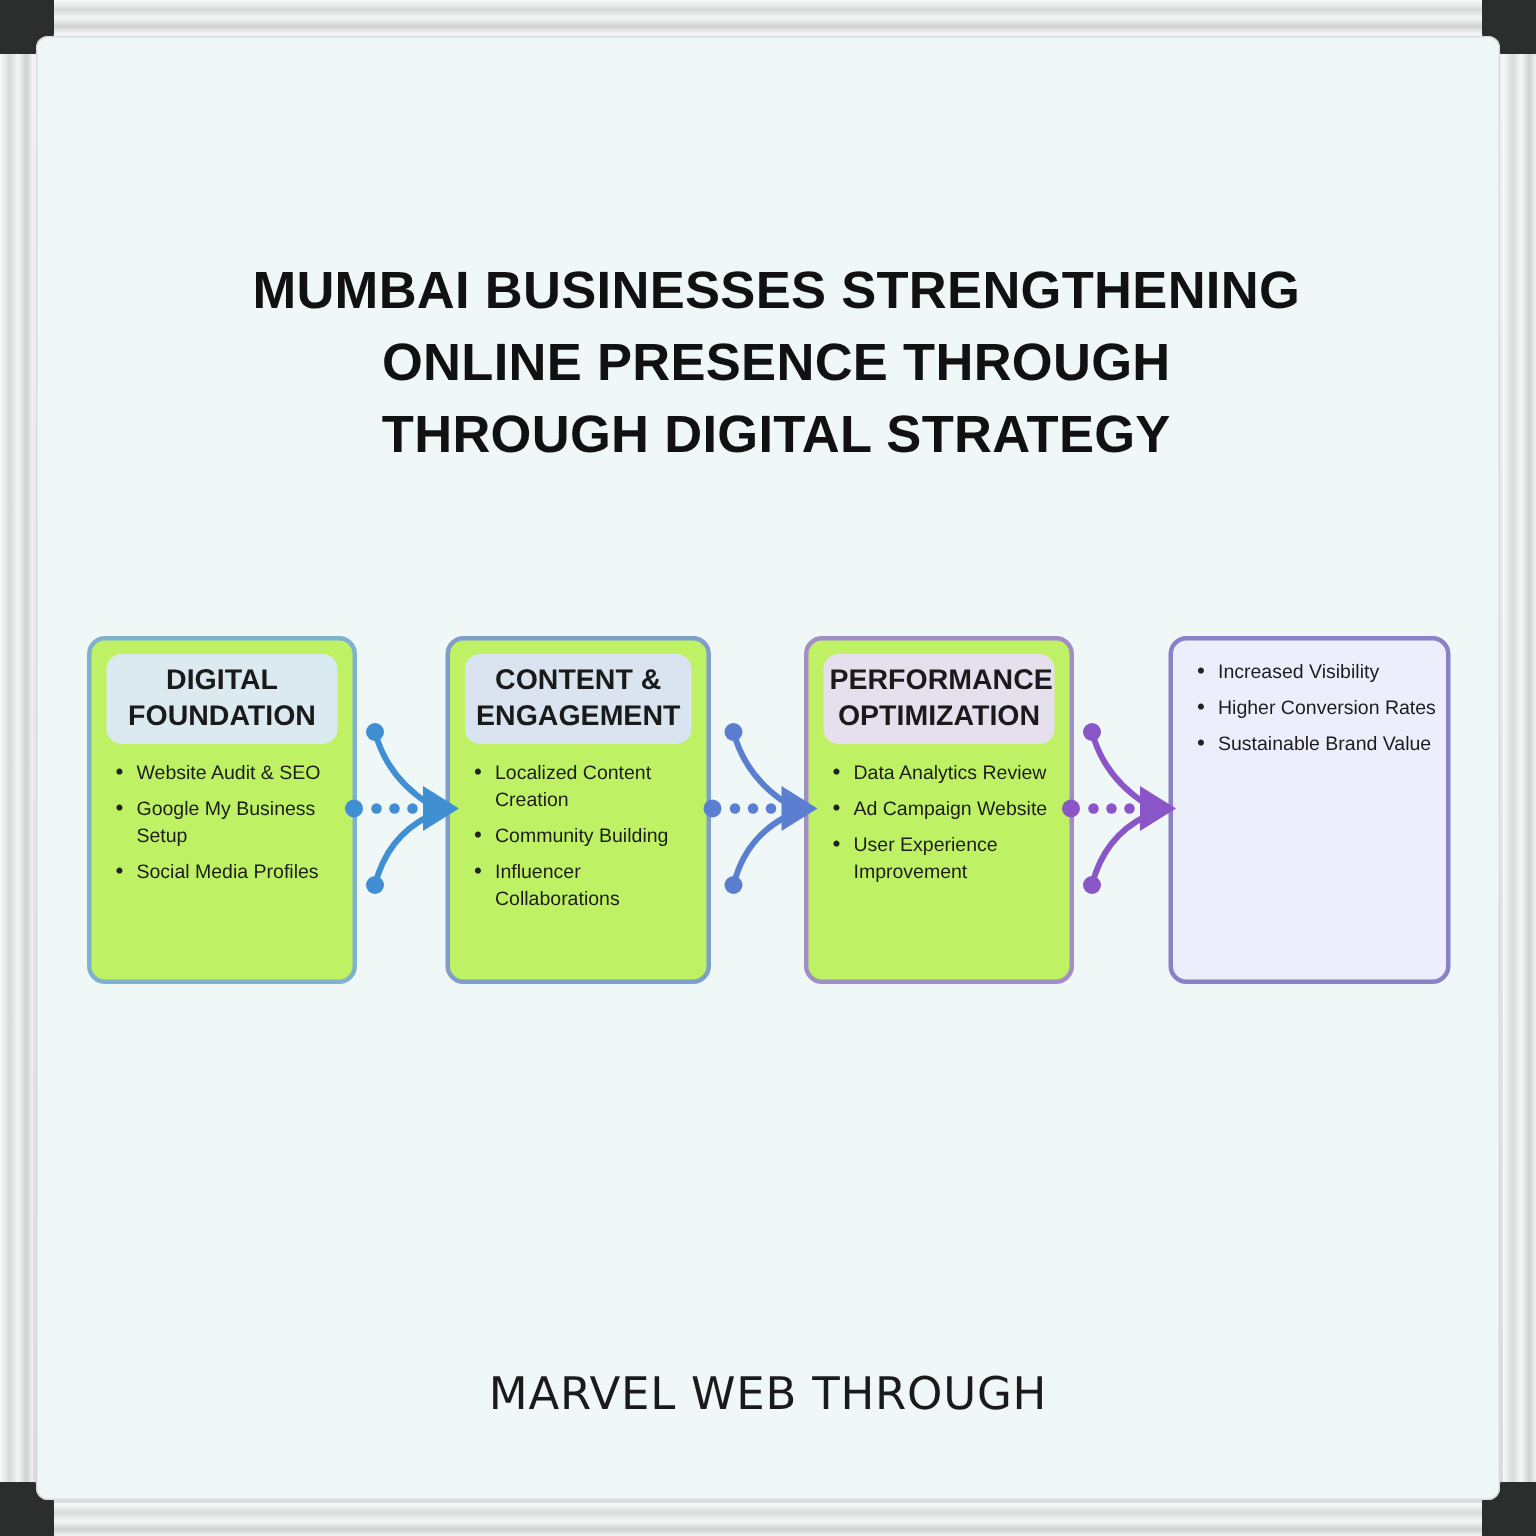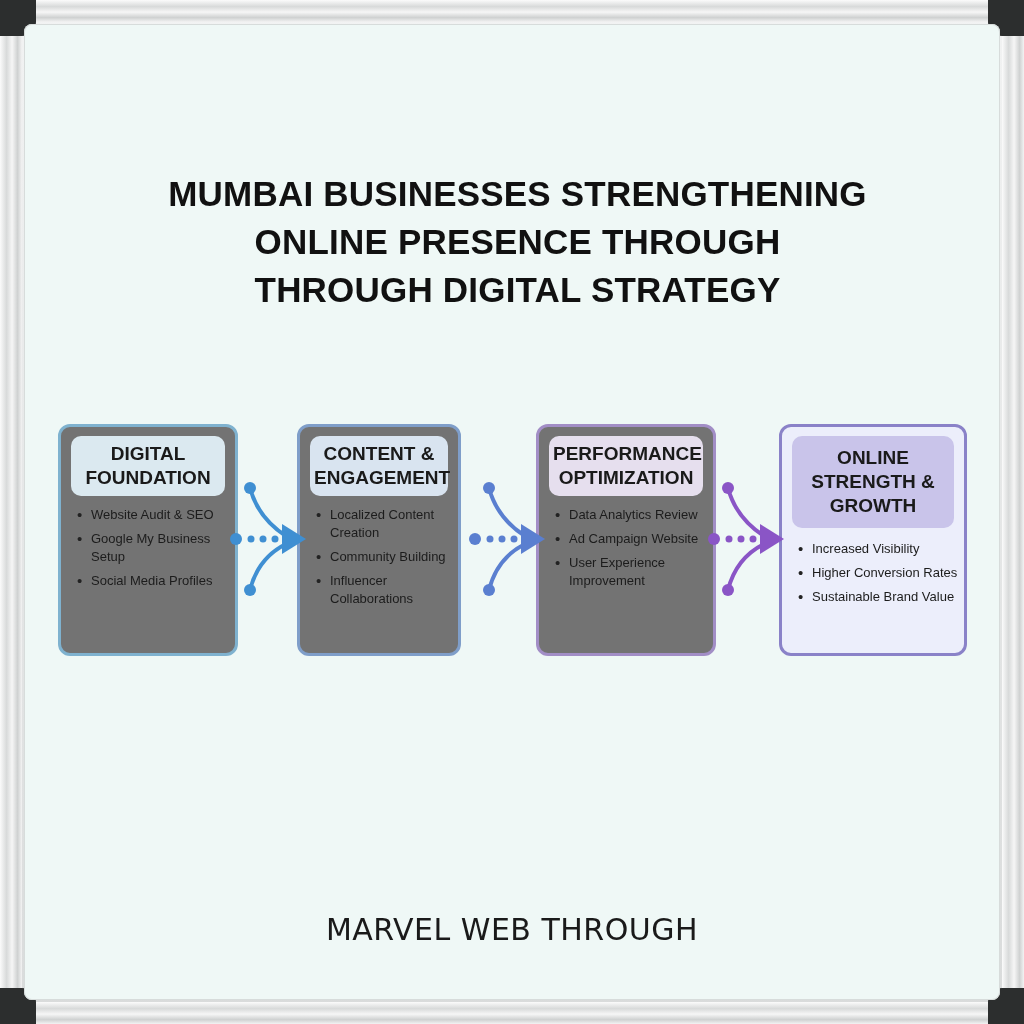--- a/index.html
+++ b/index.html
@@ -41,38 +41,38 @@
   .title {
     position: absolute; left: 11px; right: 0; top: 170px;
     text-align: center; font-weight: bold; font-size: 35px; line-height: 48px;
     color: #111; letter-spacing: 0.2px;
   }
   .title div { display: block; }
 
   .box {
     position: absolute; top: 424px; height: 232px;
     border-radius: 12px; border: 3px solid; box-sizing: border-box;
-    background: #737373;
+    background: #bef264;
   }
   .box .hdr {
     margin: 9px 10px 0 10px; border-radius: 10px; padding: 6px 4px;
     text-align: center; font-weight: bold; font-size: 19px; line-height: 24px; color: #1a1a1a;
   }
   .box ul { margin: 10px 0 0 0; padding: 0 0 0 14px; list-style: none; }
   .box li {
     position: relative; padding-left: 16px; font-size: 13px; line-height: 18px;
     color: #1c1c1c; margin-bottom: 6px;
   }
   .box li::before {
     content: "•"; position: absolute; left: 2px; top: 0; font-size: 15px; color: #222;
   }
 
   #b1 { left: 58px; width: 180px; border-color: #7fb2cf; }
   #b1 .hdr { background: #dbe9f0; }
-  #b2 { left: 297px; width: 164px; border-color: #7f9ec9; }
+  #b2 { left: 297px; width: 177px; border-color: #7f9ec9; }
   #b2 .hdr { background: #d9e4f0; }
   #b3 { left: 536px; width: 180px; border-color: #a28ec6; }
   #b3 .hdr { background: #e6dfee; }
   #b4 { left: 779px; width: 188px; border-color: #8a82c8; background: #eceefb; }
   #b4 .hdr { background: #c9c4ea; padding: 10px 4px; }
   #b4 ul { margin-top: 12px; }
 
   .connector { position: absolute; top: 478px; width: 80px; height: 125px; }
   #c1 { left: 228px; }
   #c2 { left: 467px; }
@@ -136,25 +136,20 @@
     <div>OPTIMIZATION</div>
   </div>
   <ul>
     <li>Data Analytics Review</li>
     <li>Ad Campaign Website</li>
     <li>User Experience Improvement</li>
   </ul>
 </div>
 
 <div class="box" id="b4">
-  <div class="hdr">
-    <div>ONLINE</div>
-    <div>STRENGTH &amp;</div>
-    <div>GROWTH</div>
-  </div>
   <ul>
     <li>Increased Visibility</li>
     <li>Higher Conversion Rates</li>
     <li>Sustainable Brand Value</li>
   </ul>
 </div>
 
 <svg class="connector" id="c1" viewBox="0 0 80 125">
   <g fill="#3f8fd2" stroke="#3f8fd2">
     <path d="M22 10 Q30 40 58 58" fill="none" stroke-width="4" stroke-linecap="round"></path>

